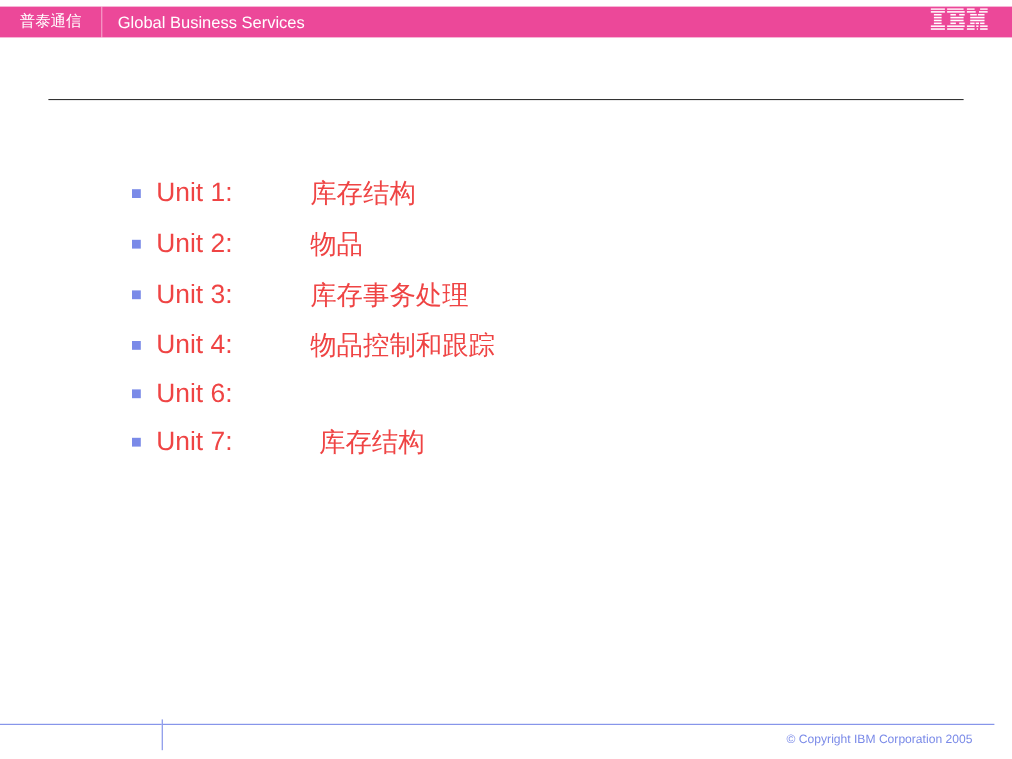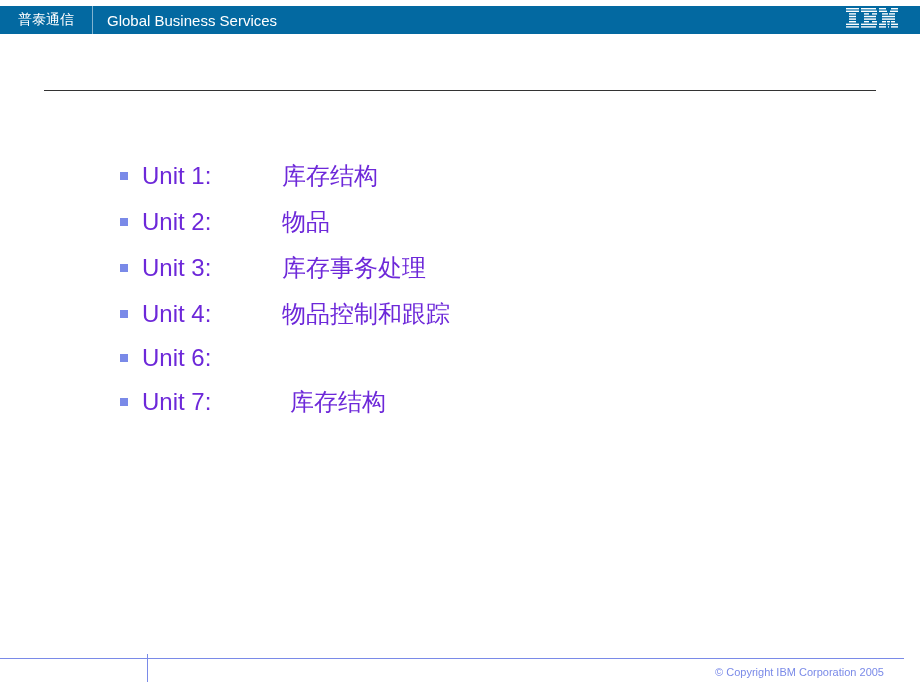--- a/index.html
+++ b/index.html
@@ -10,21 +10,21 @@
       font-family: Arial, "Microsoft YaHei", sans-serif;
       position: relative;
       overflow: hidden;
     }
     .header-bar {
       position: absolute;
       top: 6px;
       left: 0;
       right: 0;
       height: 28px;
-      background: #0369a1;
+      background: #ec4899;
       display: flex;
       align-items: center;
     }
     .client-name {
       color: #ffffff;
       font-size: 14px;
       padding: 0 18px;
       height: 100%;
       display: flex;
       align-items: center;
@@ -61,21 +61,21 @@
     .content {
       position: absolute;
       top: 160px;
       left: 120px;
     }
     .unit-row {
       display: flex;
       align-items: center;
       margin-bottom: 14px;
       font-size: 24px;
-      color: #6d28d9;
+      color: #ef4444;
     }
     .bullet {
       width: 8px;
       height: 8px;
       background: #7a8ae8;
       margin-right: 14px;
       flex-shrink: 0;
     }
     .unit-label {
       width: 130px;

